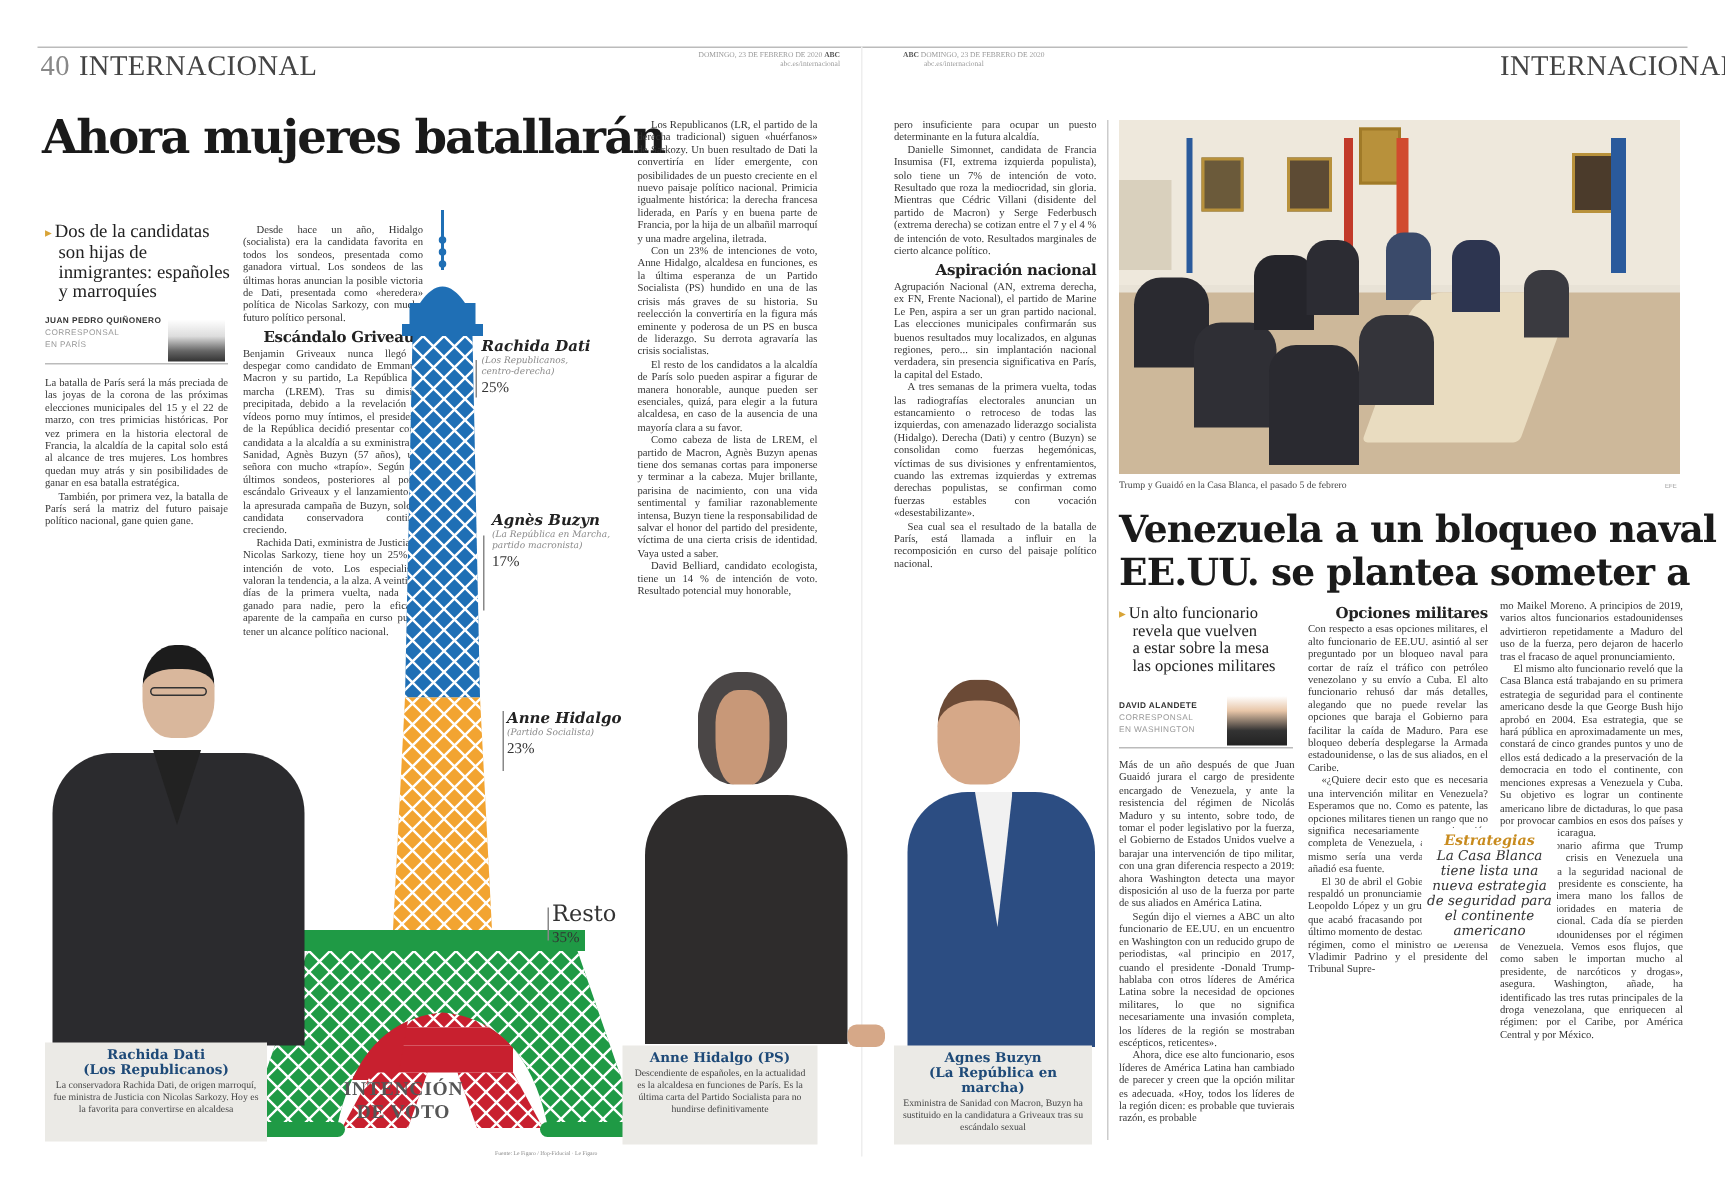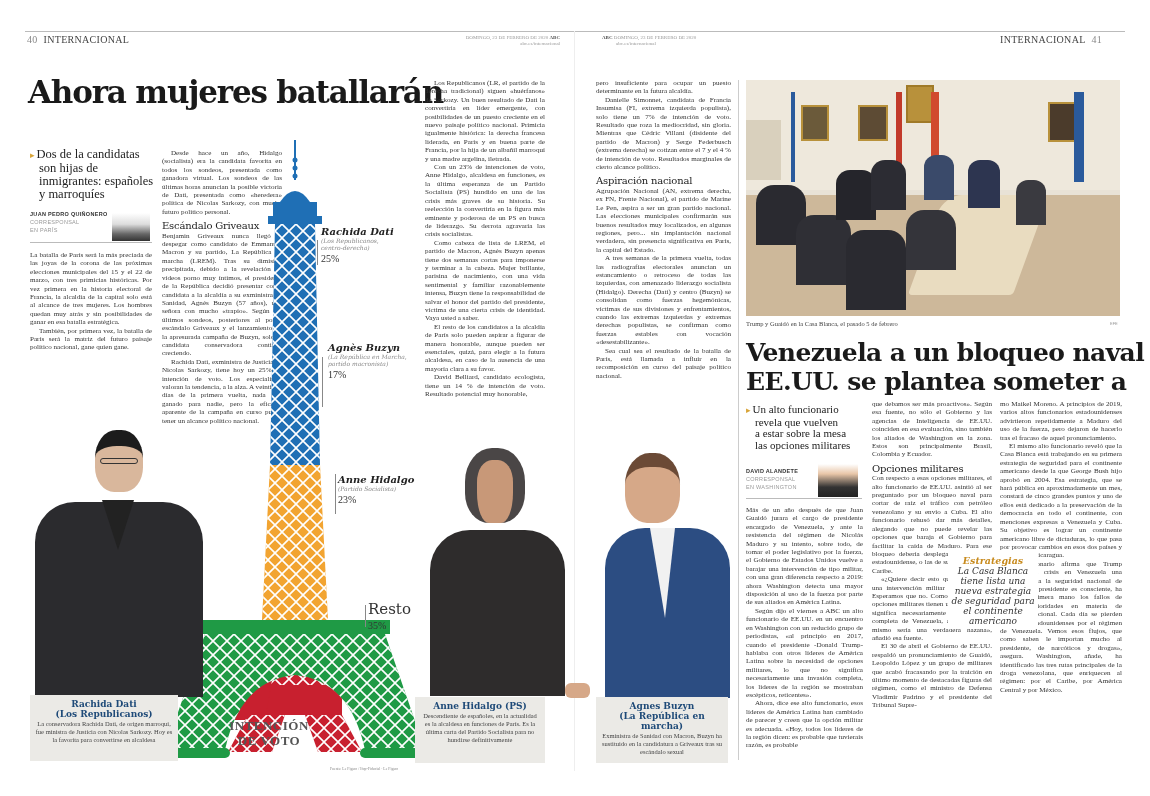--- a/index.html
+++ b/index.html
@@ -4,31 +4,31 @@
 <style>
   * { box-sizing: border-box; margin: 0; padding: 0; }
   html, body { width: 1150px; height: 796px; background: #fff; overflow: hidden; }
   body { font-family: "DejaVu Serif", "Liberation Serif", serif; color: #222; position: relative; }
   .abs { position: absolute; }
 
   
   .rule-top { position: absolute; left: 25px; right: 25px; top: 31px; height: 1px; background: #bbb; }
   .page-fold { position: absolute; left: 574px; top: 31px; width: 1px; height: 740px; background: #eee; }
 
-  .section-label { position: absolute; top: 34px; font-family: "Liberation Serif", serif; font-size: 10px; letter-spacing: 0.3px; color: #444; }
+  .section-label { position: absolute; top: 34px; font-family: "Liberation Serif", serif; font-size: 19px; letter-spacing: 0.3px; color: #444; }
   .section-label .num { color: #888; margin-right: 6px; }
   .section-label .num.r { margin-left: 6px; margin-right: 0; }
   .dateline { position: absolute; top: 35px; font-family: "Liberation Serif", serif; font-size: 5px; color: #999; line-height: 6px; }
   .dateline b { color: #555; font-weight: bold; }
 
   
   .col { position: absolute; font-family: "Liberation Serif", serif; font-size: 7.1px; line-height: 8.4px; color: #333; text-align: justify; hyphens: auto; }
   .col p { text-indent: 9px; }
   .col p.noind { text-indent: 0; }
-  .col h4 { font-family: "DejaVu Serif", serif; font-size: 10px; font-weight: normal; color: #222; margin: 6px 0 1px 0; text-align: left; letter-spacing: -0.2px; }
+  .col h4 { font-family: "DejaVu Serif", serif; font-size: 10px; font-weight: bold; color: #222; margin: 6px 0 1px 0; text-align: right; letter-spacing: -0.2px; }
 
   .headline { position: absolute; font-family: "DejaVu Serif", serif; font-weight: bold; color: #1a1a1a; letter-spacing: -1.2px; }
   .subhead { position: absolute; font-family: "Liberation Serif", serif; color: #222; }
   .subhead .tri { color: #d8a437; font-size: 9px; margin-right: 2px; }
 
   .byline { position: absolute; font-family: "Liberation Sans", sans-serif; font-size: 5.5px; line-height: 8px; }
   .byline .name { font-weight: bold; color: #333; letter-spacing: 0.3px; }
   .byline .role { color: #999; letter-spacing: 0.3px; }
   .byline-rule { position: absolute; height: 1px; background: #bbb; }
 
@@ -113,22 +113,22 @@
 <div class="col" style="left:162px; top:149px; width:120px;">
   <p>Desde hace un año, Hidalgo (socialista) era la candidata favorita en todos los sondeos, presentada como ganadora virtual. Los sondeos de las últimas horas anuncian la posible victoria de Dati, presentada como «heredera» política de Nicolas Sarkozy, con mucho futuro político personal.</p>
   <h4>Escándalo Griveaux</h4>
   <p class="noind">Benjamin Griveaux nunca llegó a despegar como candidato de Emmanuel Macron y su partido, La República en marcha (LREM). Tras su dimisión precipitada, debido a la revelación de vídeos porno muy íntimos, el presidente de la República decidió presentar como candidata a la alcaldía a su exministra de Sanidad, Agnès Buzyn (57 años), una señora con mucho «trapío». Según los últimos sondeos, posteriores al porno escándalo Griveaux y el lanzamiento de la apresurada campaña de Buzyn, solo la candidata conservadora continúa creciendo.</p>
   <p>Rachida Dati, exministra de Justicia de Nicolas Sarkozy, tiene hoy un 25% de intención de voto. Los especialistas valoran la tendencia, a la alza. A veintitrés días de la primera vuelta, nada está ganado para nadie, pero la eficacia aparente de la campaña en curso puede tener un alcance político nacional.</p>
 </div>
 
 <div class="col" style="left:425px; top:79px; width:120px;">
   <p>Los Republicanos (LR, el partido de la derecha tradicional) siguen «huérfanos» de Sarkozy. Un buen resultado de Dati la convertiría en líder emergente, con posibilidades de un puesto creciente en el nuevo paisaje político nacional. Primicia igualmente histórica: la derecha francesa liderada, en París y en buena parte de Francia, por la hija de un albañil marroquí y una madre argelina, iletrada.</p>
   <p>Con un 23% de intenciones de voto, Anne Hidalgo, alcaldesa en funciones, es la última esperanza de un Partido Socialista (PS) hundido en una de las crisis más graves de su historia. Su reelección la convertiría en la figura más eminente y poderosa de un PS en busca de liderazgo. Su derrota agravaría las crisis socialistas.</p>
+  <p>El resto de los candidatos a la alcaldía de París solo pueden aspirar a figurar de manera honorable, aunque pueden ser esenciales, quizá, para elegir a la futura alcaldesa, en caso de la ausencia de una mayoría clara a su favor.</p>
   <p>Como cabeza de lista de LREM, el partido de Macron, Agnès Buzyn apenas tiene dos semanas cortas para imponerse y terminar a la cabeza. Mujer brillante, parisina de nacimiento, con una vida sentimental y familiar razonablemente intensa, Buzyn tiene la responsabilidad de salvar el honor del partido del presidente, víctima de una cierta crisis de identidad. Vaya usted a saber.</p>
-  <p>El resto de los candidatos a la alcaldía de París solo pueden aspirar a figurar de manera honorable, aunque pueden ser esenciales, quizá, para elegir a la futura alcaldesa, en caso de la ausencia de una mayoría clara a su favor.</p>
   <p>David Belliard, candidato ecologista, tiene un 14 % de intención de voto. Resultado potencial muy honorable,</p>
 </div>
 
 <div class="col" style="left:596px; top:79px; width:135px;">
   <p class="noind">pero insuficiente para ocupar un puesto determinante en la futura alcaldía.</p>
   <p>Danielle Simonnet, candidata de Francia Insumisa (FI, extrema izquierda populista), solo tiene un 7% de intención de voto. Resultado que roza la mediocridad, sin gloria. Mientras que Cédric Villani (disidente del partido de Macron) y Serge Federbusch (extrema derecha) se cotizan entre el 7 y el 4 % de intención de voto. Resultados marginales de cierto alcance político.</p>
   <h4>Aspiración nacional</h4>
   <p class="noind">Agrupación Nacional (AN, extrema derecha, ex FN, Frente Nacional), el partido de Marine Le Pen, aspira a ser un gran partido nacional. Las elecciones municipales confirmarán sus buenos resultados muy localizados, en algunas regiones, pero... sin implantación nacional verdadera, sin presencia significativa en París, la capital del Estado.</p>
   <p>A tres semanas de la primera vuelta, todas las radiografías electorales anuncian un estancamiento o retroceso de todas las izquierdas, con amenazado liderazgo socialista (Hidalgo). Derecha (Dati) y centro (Buzyn) se consolidan como fuerzas hegemónicas, víctimas de sus divisiones y enfrentamientos, cuando las extremas izquierdas y extremas derechas populistas, se confirman como fuerzas estables con vocación «desestabilizante».</p>
   <p>Sea cual sea el resultado de la batalla de París, está llamada a influir en la recomposición en curso del paisaje político nacional.</p>
@@ -294,21 +294,20 @@
 <div class="portrait-thumb" style="left:818px; top:464px; width:40px; height:33px; background:linear-gradient(#fff 0%, #e8c6a8 30%, #333 70%, #222 100%);"></div>
 <div class="byline-rule" style="left:746px; top:498px; width:116px;"></div>
 
 <div class="col" style="left:746px; top:506px; width:117px;">
   <p class="noind">Más de un año después de que Juan Guaidó jurara el cargo de presidente encargado de Venezuela, y ante la resistencia del régimen de Nicolás Maduro y su intento, sobre todo, de tomar el poder legislativo por la fuerza, el Gobierno de Estados Unidos vuelve a barajar una intervención de tipo militar, con una gran diferencia respecto a 2019: ahora Washington detecta una mayor disposición al uso de la fuerza por parte de sus aliados en América Latina.</p>
   <p>Según dijo el viernes a ABC un alto funcionario de EE.UU. en un encuentro en Washington con un reducido grupo de periodistas, «al principio en 2017, cuando el presidente -Donald Trump- hablaba con otros líderes de América Latina sobre la necesidad de opciones militares, lo que no significa necesariamente una invasión completa, los líderes de la región se mostraban escépticos, reticentes».</p>
   <p>Ahora, dice ese alto funcionario, esos líderes de América Latina han cambiado de parecer y creen que la opción militar es adecuada. «Hoy, todos los líderes de la región dicen: es probable que tuvierais razón, es probable</p>
 </div>
 
 <div class="col" style="left:872px; top:400px; width:120px;">
-  <p class="noind">que debamos ser más proactivos». Según esa fuente, no sólo el Gobierno y las agencias de Inteligencia de EE.UU. coinciden en esa evaluación, sino también los aliados de Washington en la zona. Estos son principalmente Brasil, Colombia y Ecuador.</p>
   <h4>Opciones militares</h4>
   <p class="noind" style="shape-outside: inset(60px 0 0 60px);">Con respecto a esas opciones militares, el alto funcionario de EE.UU. asintió al ser preguntado por un bloqueo naval para cortar de raíz el tráfico con petróleo venezolano y su envío a Cuba. El alto funcionario rehusó dar más detalles, alegando que no puede revelar las opciones que baraja el Gobierno para facilitar la caída de Maduro. Para ese bloqueo debería desplegarse la Armada estadounidense, o las de sus aliados, en el Caribe.</p>
   <p>«¿Quiere decir esto que es necesaria una intervención militar en Venezuela? Esperamos que no. Como es patente, las opciones militares tienen un rango que no significa necesariamente una invasión completa de Venezuela, algo que en sí mismo sería una verdadera hazaña», añadió esa fuente.</p>
   <p>El 30 de abril el Gobierno de EE.UU. respaldó un pronunciamiento de Guaidó, Leopoldo López y un grupo de militares que acabó fracasando por la traición en último momento de destacadas figuras del régimen, como el ministro de Defensa Vladimir Padrino y el presidente del Tribunal Supre-</p>
 </div>
 
 <div class="col" style="left:1000px; top:400px; width:122px;">
   <p class="noind">mo Maikel Moreno. A principios de 2019, varios altos funcionarios estadounidenses advirtieron repetidamente a Maduro del uso de la fuerza, pero dejaron de hacerlo tras el fracaso de aquel pronunciamiento.</p>
   <p>El mismo alto funcionario reveló que la Casa Blanca está trabajando en su primera estrategia de seguridad para el continente americano desde la que George Bush hijo aprobó en 2004. Esa estrategia, que se hará pública en aproximadamente un mes, constará de cinco grandes puntos y uno de ellos está dedicado a la preservación de la democracia en todo el continente, con menciones expresas a Venezuela y Cuba. Su objetivo es lograr un continente americano libre de dictaduras, lo que pasa por provocar cambios en esos dos países y también en Nicaragua.</p>
   <p>El funcionario afirma que Trump considera la crisis en Venezuela una amenaza para la seguridad nacional de EE.UU. «El presidente es consciente, ha visto de primera mano los fallos de nuestras prioridades en materia de seguridad nacional. Cada día se pierden vidas de estadounidenses por el régimen de Venezuela. Vemos esos flujos, que como saben le importan mucho al presidente, de narcóticos y drogas», asegura. Washington, añade, ha identificado las tres rutas principales de la droga venezolana, que enriquecen al régimen: por el Caribe, por América Central y por México.</p>

